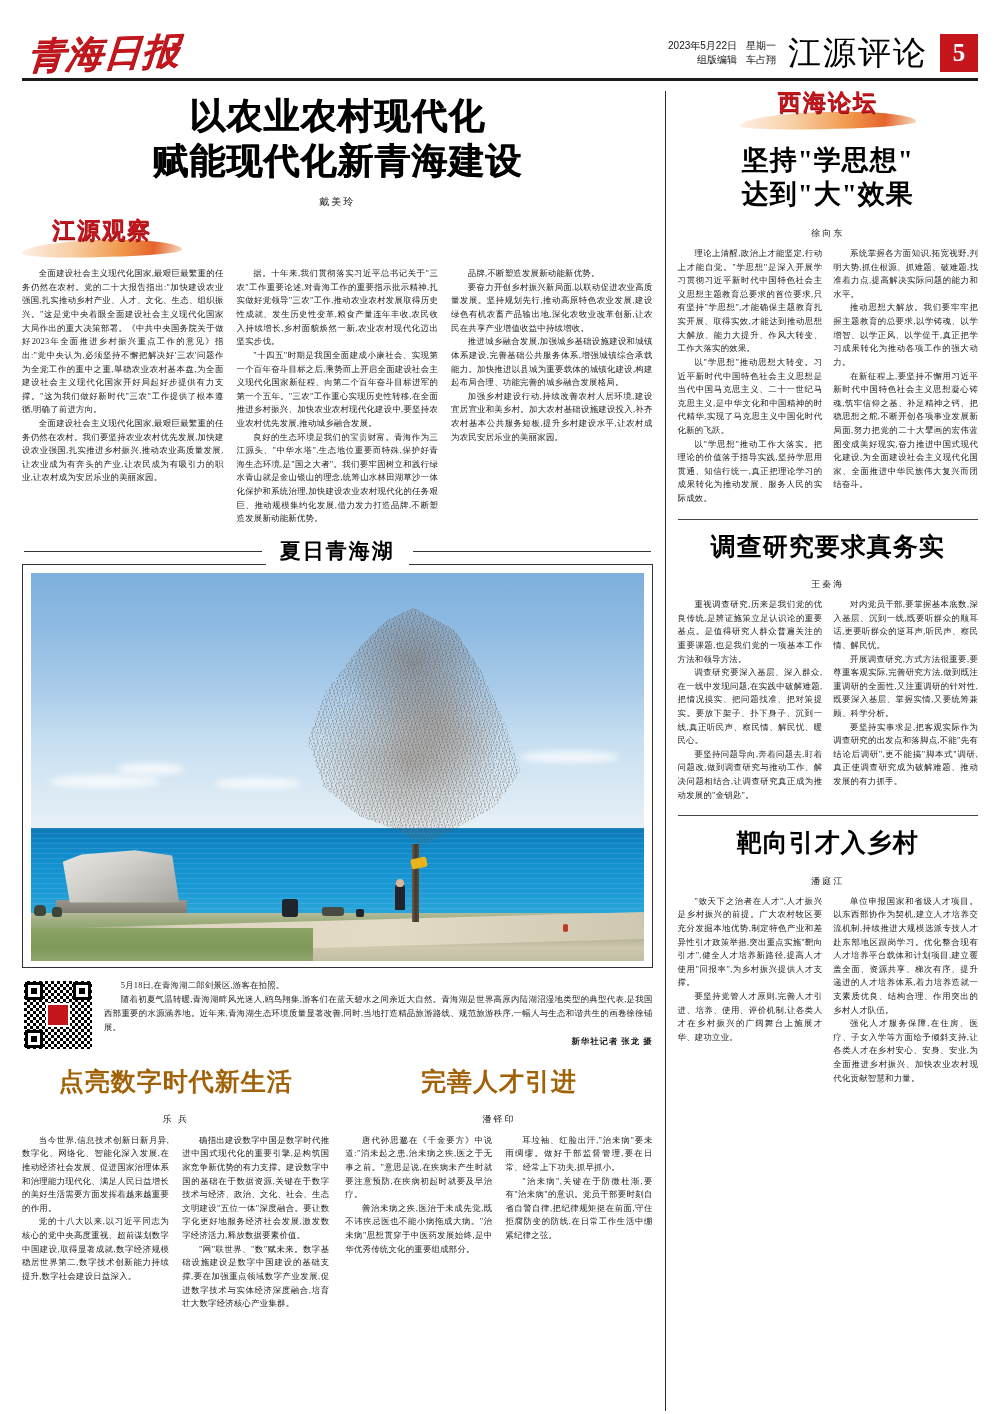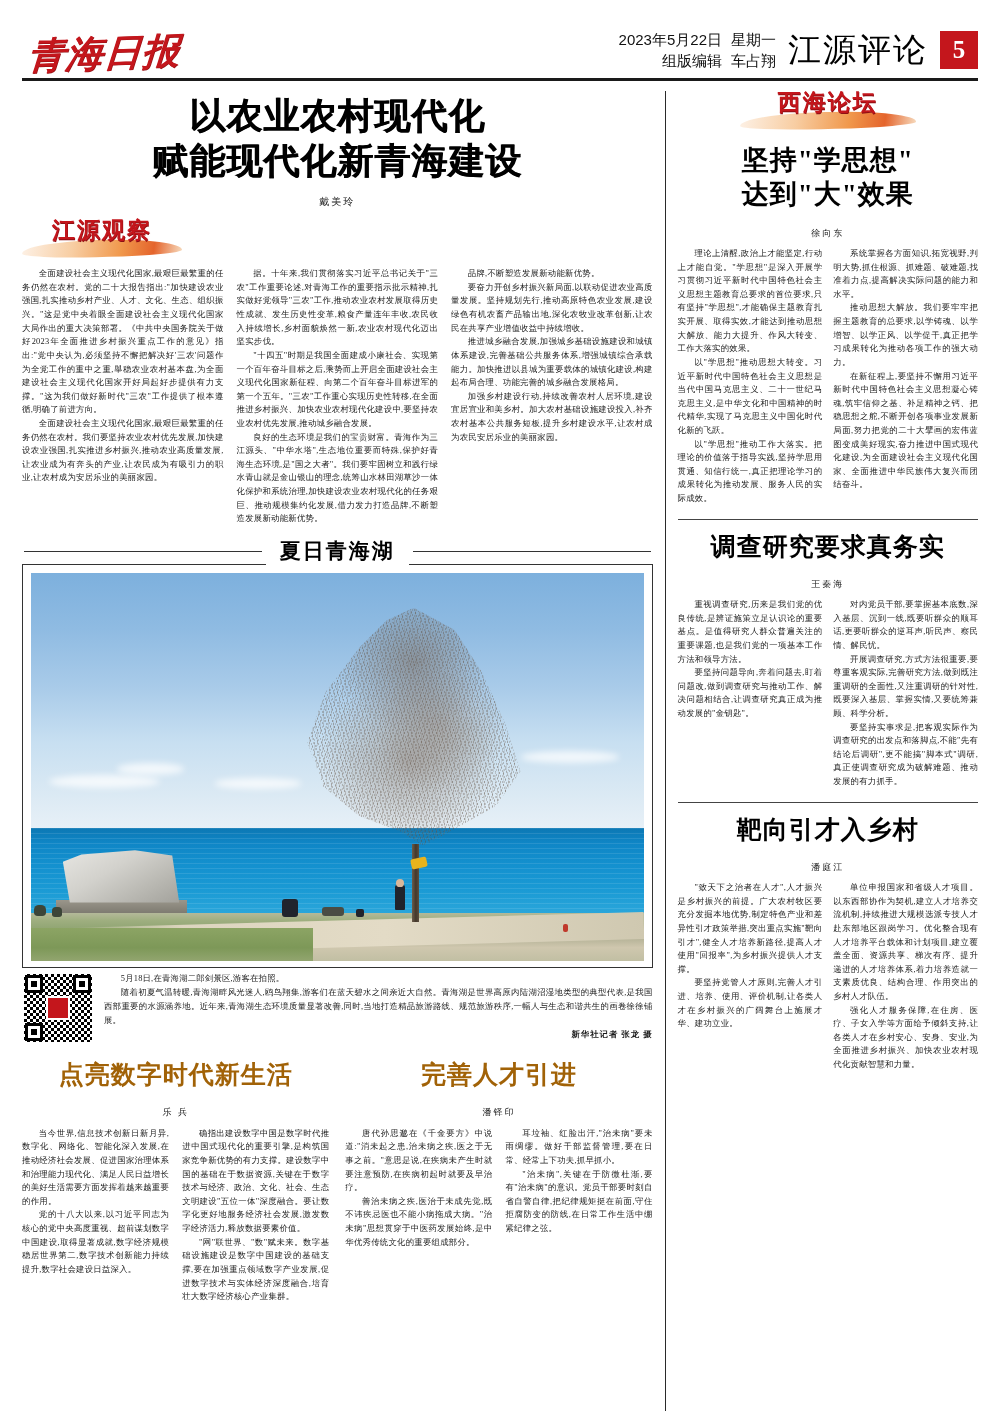--- a/index.html
+++ b/index.html
@@ -22,21 +22,21 @@
     font-size: 37px; font-weight: bold; color: #c4161c;
     letter-spacing: 1px; font-style: italic;
     transform: skewX(-6deg) rotate(-2.2deg);
     text-shadow: 0.5px 0.5px 0 #8d0f13;
     line-height: 1;
     padding-left: 6px;
   }
   .masthead-right { display: flex; align-items: center; gap: 12px; }
   .issue-info {
     font-family: "Liberation Sans", sans-serif;
-    font-size: 15px; line-height: 1.45; text-align: right; color: #111;
+    font-size: 10px; line-height: 1.45; text-align: right; color: #111;
     white-space: nowrap;
   }
   .issue-info .row { display: flex; gap: 9px; justify-content: flex-end; }
   .section-name {
     font-family: "Liberation Serif", serif;
     font-size: 33px; font-weight: normal; letter-spacing: 2px; color: #000;
     line-height: 1;
   }
   .page-badge {
     width: 38px; height: 38px; background: #c4161c; color: #fff;
@@ -193,21 +193,21 @@
   .ph-person.head { border-radius: 50%; }
   .ph-redfig {
     position: absolute; left: 86.8%; top: 90.5%; width: 0.9%; height: 2.2%;
     background: #c0392b; border-radius: 2px;
   }
   .ph-bush {
     position: absolute; background: #3c4538; border-radius: 40% 40% 30% 30%;
   }
 
   
-  .cap-row { display: flex; gap: 10px; margin-top: 4px; align-items: flex-start; }
+  .cap-row { display: flex; gap: 10px; margin-top: 11px; align-items: flex-start; }
   .qr {
     flex: none; width: 72px; height: 72px; position: relative;
     background:
       repeating-conic-gradient(#000 0% 25%, #fff 0% 50%) 0 0 / 6px 6px;
     border: 2px solid #fff;
   }
   .qr::after {
     content: ""; position: absolute; left: 50%; top: 50%;
     width: 20px; height: 20px; transform: translate(-50%,-50%);
     background: #c4161c; border: 2px solid #fff;
@@ -436,20 +436,21 @@
       </div>
 
       <div class="hsep"></div>
 
       <div class="hl-right one">调查研究要求真务实</div>
       <div class="byline-sm">王秦海</div>
       <div class="rcols">
         <div class="col">
           <div class="bodytext">
               <p>重视调查研究,历来是我们党的优良传统,是辨证施策立足认识论的重要基点。是值得研究人群众普遍关注的重要课题,也是我们党的一项基本工作方法和领导方法。</p>
+              <p>调查研究要深入基层、深入群众,在一线中发现问题,在实践中破解难题,把情况摸实、把问题找准、把对策提实。要放下架子、扑下身子、沉到一线,真正听民声、察民情、解民忧、暖民心。</p>
               <p>要坚持问题导向,奔着问题去,盯着问题改,做到调查研究与推动工作、解决问题相结合,让调查研究真正成为推动发展的"金钥匙"。</p>
             </div>
         </div>
         <div class="col">
           <div class="bodytext">
               <p>对内党员干部,要掌握基本底数,深入基层、沉到一线,既要听群众的顺耳话,更要听群众的逆耳声,听民声、察民情、解民忧。</p>
               <p>开展调查研究,方式方法很重要,要尊重客观实际,完善研究方法,做到既注重调研的全面性,又注重调研的针对性,既要深入基层、掌握实情,又要统筹兼顾、科学分析。</p>
               <p>要坚持实事求是,把客观实际作为调查研究的出发点和落脚点,不能"先有结论后调研",更不能搞"脚本式"调研,真正使调查研究成为破解难题、推动发展的有力抓手。</p>
             </div>
         </div>

